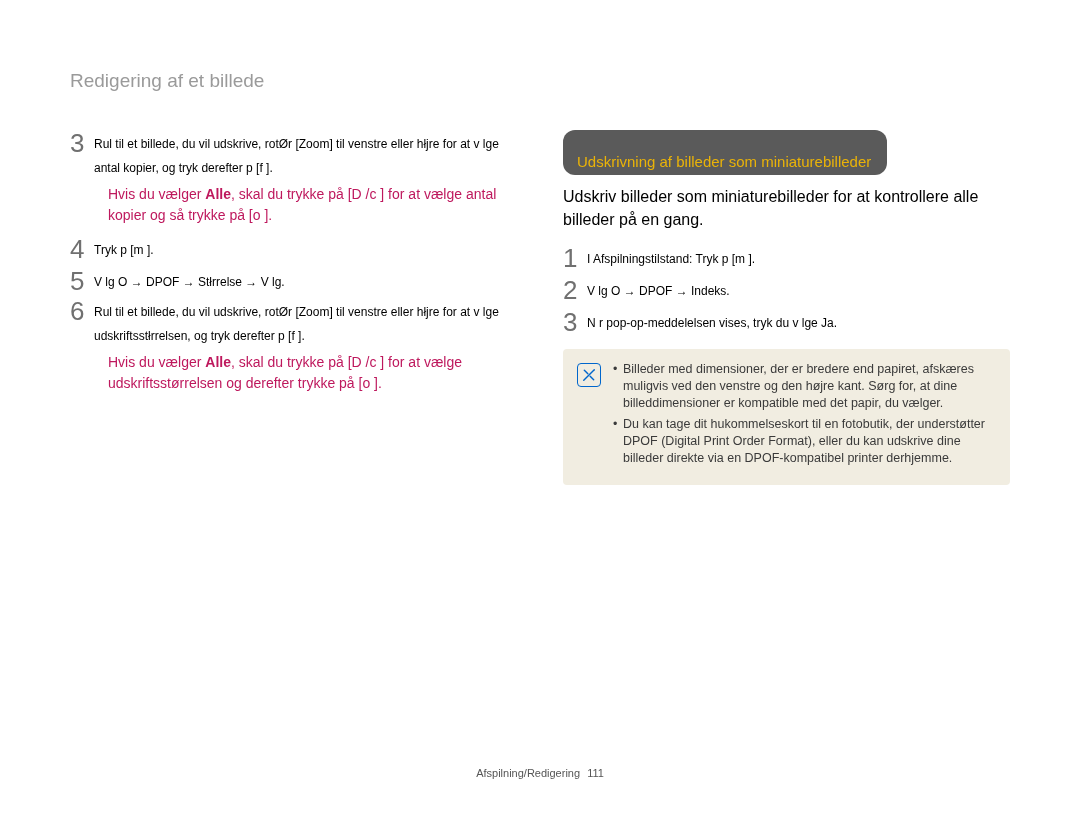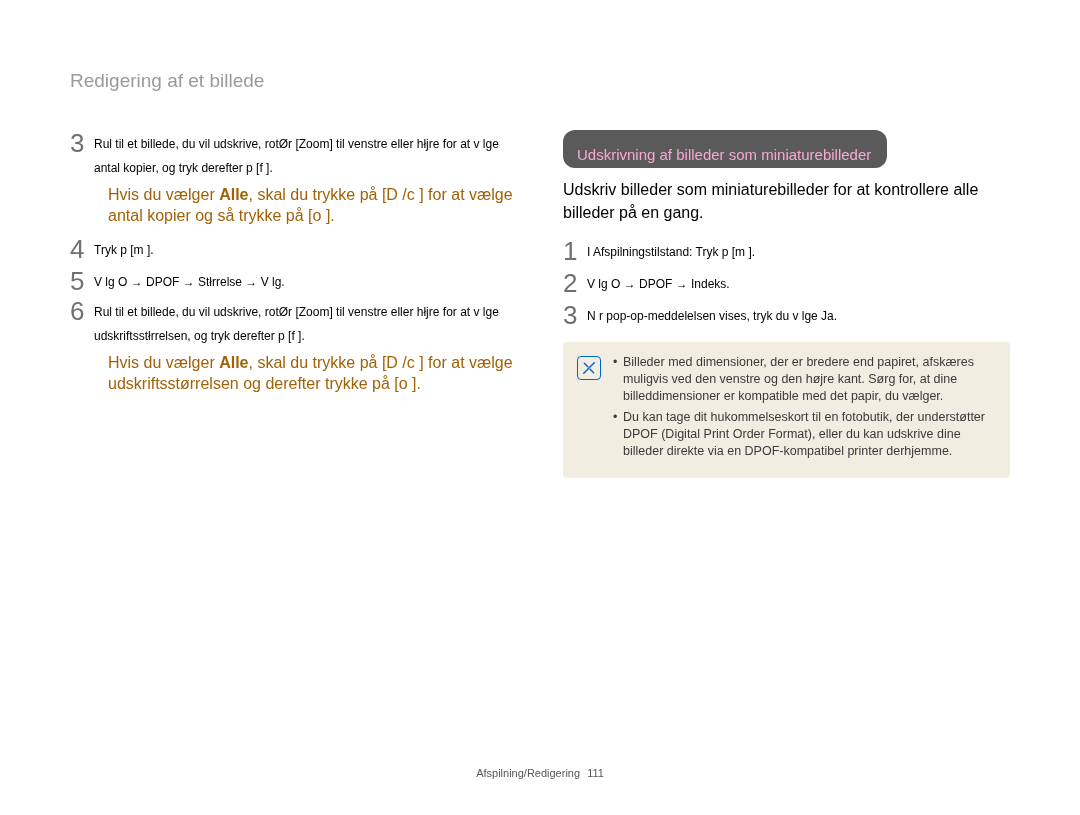--- a/index.html
+++ b/index.html
@@ -47,33 +47,33 @@
   }
   .step-text {
     font-size: 12px;
     line-height: 24px;
     color: #000;
     font-weight: 300;
     padding-top: 2px;
   }
   .step-sub {
     margin-left: 38px;
-    font-size: 16px;
+    font-size: 14px;
     line-height: 21px;
-    color: #a16207;
+    color: #be185d;
     font-weight: 300;
     margin-top: 2px;
     margin-bottom: 10px;
   }
   .bold { font-weight: 600; }
   .pill {
     background: #5a5a5a;
-    color: #f9a8d4;
+    color: #eab308;
     font-size: 15px;
-    padding: 16px 16px 5px 14px;
+    padding: 23px 16px 5px 14px;
     border-radius: 12px;
     display: inline-block;
     margin-bottom: 10px;
   }
   .intro {
     font-size: 16px;
     line-height: 23px;
     color: #000;
     font-weight: 300;
     margin-bottom: 14px;

